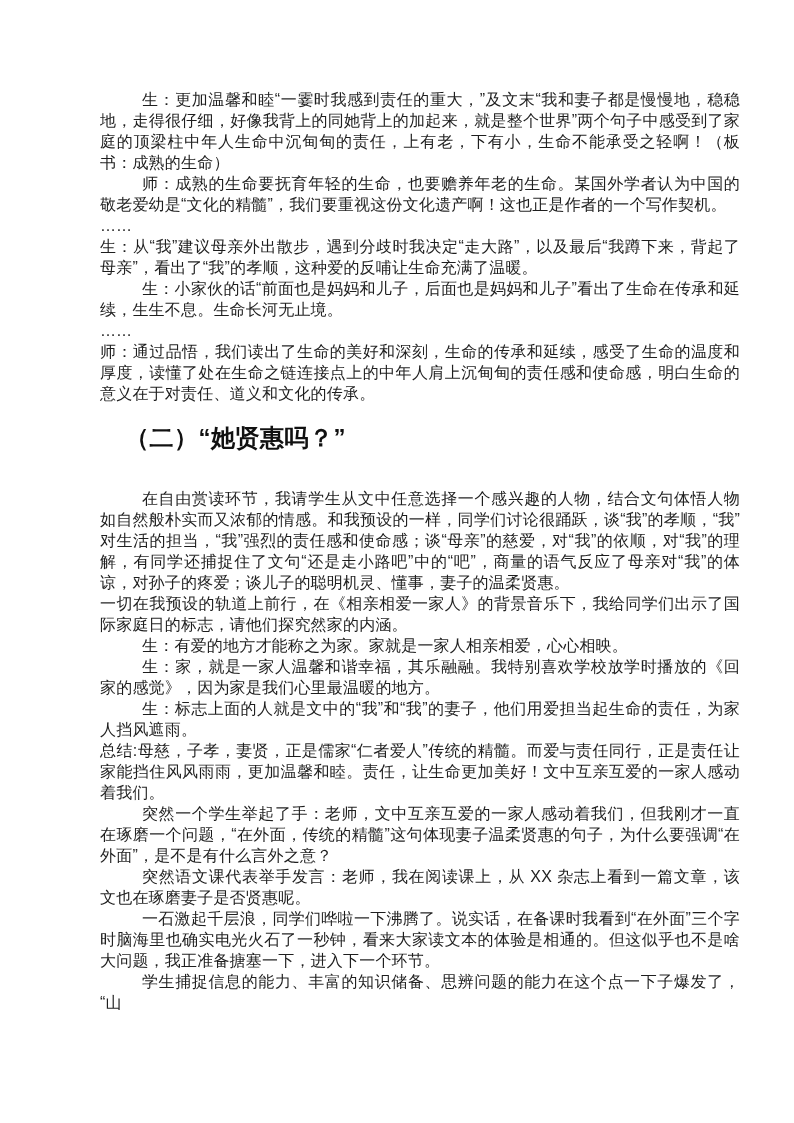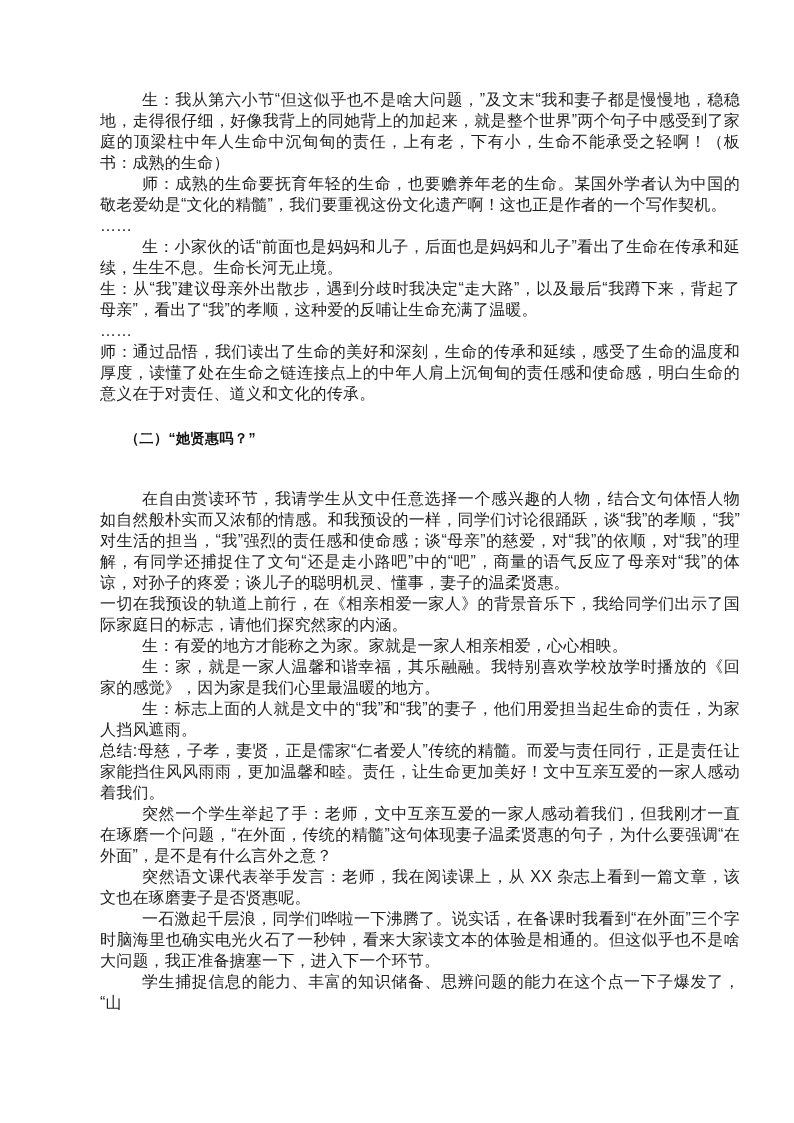--- a/index.html
+++ b/index.html
@@ -35,38 +35,38 @@
     text-indent: 42px;
   }
   p.ellipsis-line {
     margin: 0;
     font-size: 16px;
     line-height: 21px;
     text-align: left;
   }
   h2.section-heading {
     margin: 22px 0 38px 0;
-    font-size: 14px;
+    font-size: 24px;
     line-height: 24px;
     font-weight: 700;
     letter-spacing: 0.5px;
     text-indent: 25px;
     color: #111111;
   }
 </style>
 </head>
 <body>
 
 <div class="page" style="background: rgb(255, 255, 255); color: rgb(30, 30, 30);">
   <div class="doc-body" id="doc-body">
-      <p class="para indent">生：我从第六小节“但这似乎也不是啥大问题，”及文末“我和妻子都是慢慢地，稳稳地，走得很仔细，好像我背上的同她背上的加起来，就是整个世界”两个句子中感受到了家庭的顶梁柱中年人生命中沉甸甸的责任，上有老，下有小，生命不能承受之轻啊！（板书：成熟的生命）</p>
+      <p class="para indent">生：更加温馨和睦“一霎时我感到责任的重大，”及文末“我和妻子都是慢慢地，稳稳地，走得很仔细，好像我背上的同她背上的加起来，就是整个世界”两个句子中感受到了家庭的顶梁柱中年人生命中沉甸甸的责任，上有老，下有小，生命不能承受之轻啊！（板书：成熟的生命）</p>
       <p class="para indent">师：成熟的生命要抚育年轻的生命，也要赡养年老的生命。某国外学者认为中国的敬老爱幼是“文化的精髓”，我们要重视这份文化遗产啊！这也正是作者的一个写作契机。</p>
       <p class="ellipsis-line">……</p>
+      <p class="para">生：从“我”建议母亲外出散步，遇到分歧时我决定“走大路”，以及最后“我蹲下来，背起了母亲”，看出了“我”的孝顺，这种爱的反哺让生命充满了温暖。</p>
       <p class="para indent">生：小家伙的话“前面也是妈妈和儿子，后面也是妈妈和儿子”看出了生命在传承和延续，生生不息。生命长河无止境。</p>
-      <p class="para">生：从“我”建议母亲外出散步，遇到分歧时我决定“走大路”，以及最后“我蹲下来，背起了母亲”，看出了“我”的孝顺，这种爱的反哺让生命充满了温暖。</p>
       <p class="ellipsis-line">……</p>
       <p class="para">师：通过品悟，我们读出了生命的美好和深刻，生命的传承和延续，感受了生命的温度和厚度，读懂了处在生命之链连接点上的中年人肩上沉甸甸的责任感和使命感，明白生命的意义在于对责任、道义和文化的传承。</p>
       <h2 class="section-heading">（二）“她贤惠吗？”</h2>
       <p class="para indent">在自由赏读环节，我请学生从文中任意选择一个感兴趣的人物，结合文句体悟人物如自然般朴实而又浓郁的情感。和我预设的一样，同学们讨论很踊跃，谈“我”的孝顺，“我”对生活的担当，“我”强烈的责任感和使命感；谈“母亲”的慈爱，对“我”的依顺，对“我”的理解，有同学还捕捉住了文句“还是走小路吧”中的“吧”，商量的语气反应了母亲对“我”的体谅，对孙子的疼爱；谈儿子的聪明机灵、懂事，妻子的温柔贤惠。</p>
       <p class="para">一切在我预设的轨道上前行，在《相亲相爱一家人》的背景音乐下，我给同学们出示了国际家庭日的标志，请他们探究然家的内涵。</p>
       <p class="para indent">生：有爱的地方才能称之为家。家就是一家人相亲相爱，心心相映。</p>
       <p class="para indent">生：家，就是一家人温馨和谐幸福，其乐融融。我特别喜欢学校放学时播放的《回家的感觉》，因为家是我们心里最温暖的地方。</p>
       <p class="para indent">生：标志上面的人就是文中的“我”和“我”的妻子，他们用爱担当起生命的责任，为家人挡风遮雨。</p>
       <p class="para">总结:母慈，子孝，妻贤，正是儒家“仁者爱人”传统的精髓。而爱与责任同行，正是责任让家能挡住风风雨雨，更加温馨和睦。责任，让生命更加美好！文中互亲互爱的一家人感动着我们。</p>
       <p class="para indent">突然一个学生举起了手：老师，文中互亲互爱的一家人感动着我们，但我刚才一直在琢磨一个问题，“在外面，传统的精髓”这句体现妻子温柔贤惠的句子，为什么要强调“在外面”，是不是有什么言外之意？</p>

